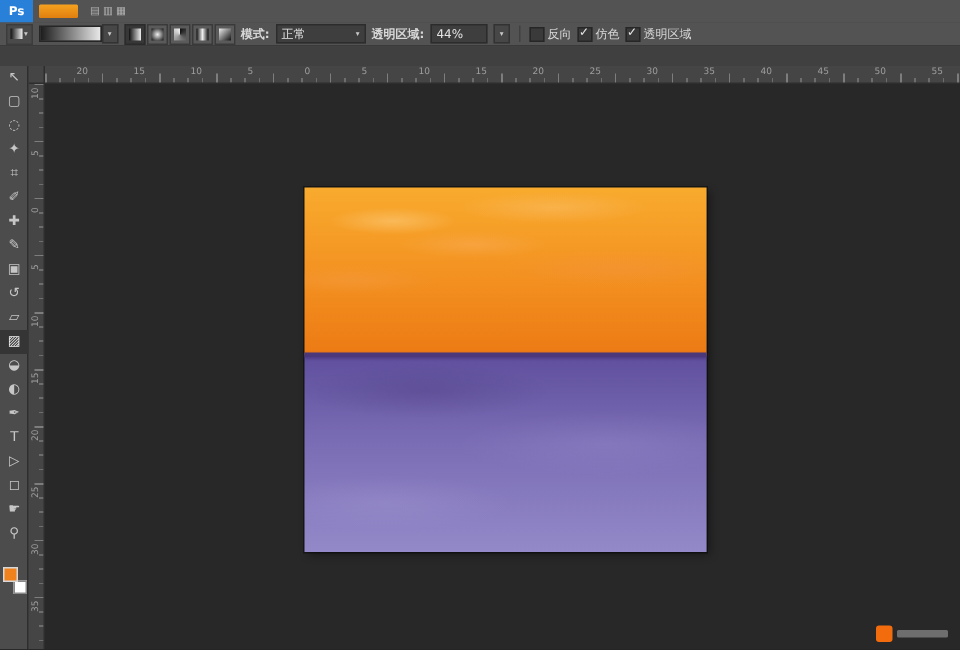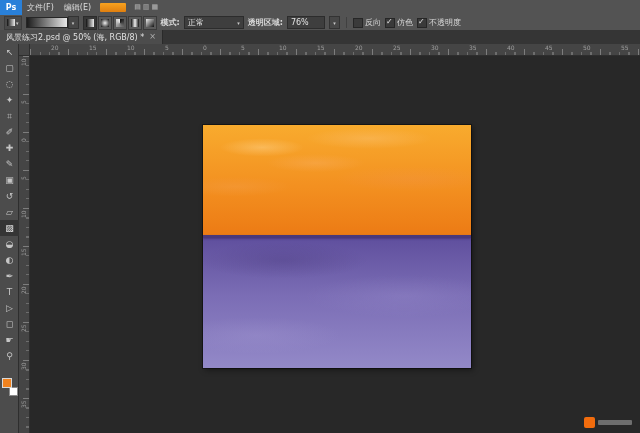--- a/index.html
+++ b/index.html
@@ -113,24 +113,20 @@
   .wm-icon{width:11px;height:11px;border-radius:2px;background:#f26c0d;}
   .wm-text{width:34px;height:5px;background:rgba(215,215,215,.4);border-radius:1px;}
 </style>
 </head>
 <body>
 
 <div class="app">
 
   <div class="menubar">
     <div class="ps-logo">Ps</div>
-    <div style="display:flex;align-items:center;">
-        <span class="menu-item">文件(F)</span>
-        <span class="menu-item">编辑(E)</span>
-      </div>
     <div class="menu-badge"></div>
     <div class="mini-icons">
       <span class="mini-icon">▤</span>
       <span class="mini-icon">▥</span>
       <span class="mini-icon">▦</span>
     </div>
   </div>
 
   <div class="optionsbar">
     <div class="tool-preset">
@@ -160,46 +156,40 @@
           <i class="gi-diamond"></i>
         </span>
     </div>
     <span class="opt-label">模式:</span>
     <div class="field field-mode">
       <span>正常</span>
       <span class="drop-arrow">▾</span>
     </div>
     <span class="opt-label">透明区域:</span>
     <div class="field field-opacity">
-      <span>76%</span>
+      <span>44%</span>
     </div>
     <span class="opacity-arrow">
         <span class="drop-arrow">▾</span>
       </span>
     <span class="sep"></span>
     <span class="cb-wrap">
       <span class="cb"></span>
       <span class="cb-label">反向</span>
     </span>
     <span class="cb-wrap">
       <span class="cb checked"></span>
       <span class="cb-label">仿色</span>
     </span>
     <span class="cb-wrap">
       <span class="cb checked"></span>
-      <span class="cb-label">不透明度</span>
+      <span class="cb-label">透明区域</span>
     </span>
   </div>
 
-  <div class="tabbar">
-    <div class="tab">
-      <span class="tab-title">风景练习2.psd @ 50% (海, RGB/8) *</span>
-      <span class="tab-close">×</span>
-    </div>
-  </div>
 
   <div class="ruler-corner"></div>
   <div class="ruler-h">
     <div class="ticks-minor"></div>
     <div class="ticks-major"></div>
   <span class="rlabel-h" style="left: 21px;">20</span>
       <span class="rlabel-h" style="left: 59px;">15</span>
       <span class="rlabel-h" style="left: 97px;">10</span>
       <span class="rlabel-h" style="left: 135px;">5</span>
       <span class="rlabel-h" style="left: 173px;">0</span>

